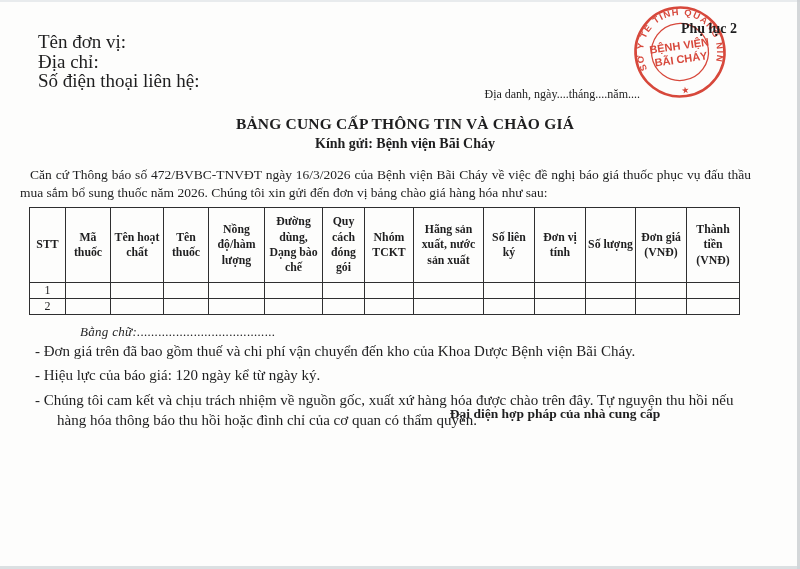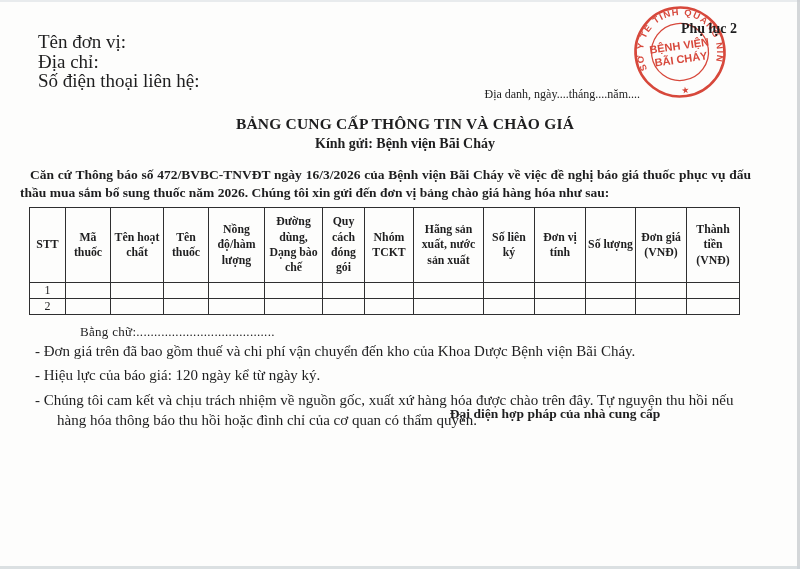--- a/index.html
+++ b/index.html
@@ -25,30 +25,30 @@
   #stamp { left:632px; top:4px; transform:rotate(-8deg); opacity:.92; z-index:2;
            font-family:"Liberation Sans", sans-serif; }
 
   #date-line { right:160px; top:87px; font-size:12px; }
 
   #title-block { left:5px; top:115px; width:800px; text-align:center; }
   #doc-title { font-size:15.5px; font-weight:bold; letter-spacing:.2px; }
   #recipient { font-size:14px; font-weight:bold; margin-top:3px; }
 
   #intro { left:20px; top:166px; width:731px; font-size:13.5px; line-height:1.32;
-           text-align:justify; text-indent:10px;font-weight:bold; }
+           text-align:justify; text-indent:10px; }
 
   #quote-table { position:absolute; left:29px; top:207px; width:711px;
                  border-collapse:collapse; table-layout:fixed; }
   #quote-table th, #quote-table td { border:1px solid #2f2f30; overflow:hidden; }
   #quote-table th { font-size:11.8px; font-weight:bold; text-align:center;
                     vertical-align:middle; padding:2px 1px; line-height:1.3; height:70px; }
   #quote-table tr.data-row td { height:12px; font-size:12px; text-align:center; padding:0; }
 
-  #amount-words { left:80px; top:324px; font-size:13px; letter-spacing:.3px; }
+  #amount-words { left:80px; top:324px; font-style:italic; font-size:13px; letter-spacing:.3px; }
 
   #notes { left:35px; top:342px; width:717px; font-size:15px; }
   #notes p { margin:0 0 4.5px 0; padding-left:22px; text-indent:-22px; line-height:1.33; }
 
   #sig { left:405px; top:406px; width:300px; text-align:center; }
   #sig-title { font-weight:bold; font-size:13.5px; }
   #sig-sub { font-style:italic; font-size:11.5px; margin-top:2px; }
 </style>
 </head>
 <body>

